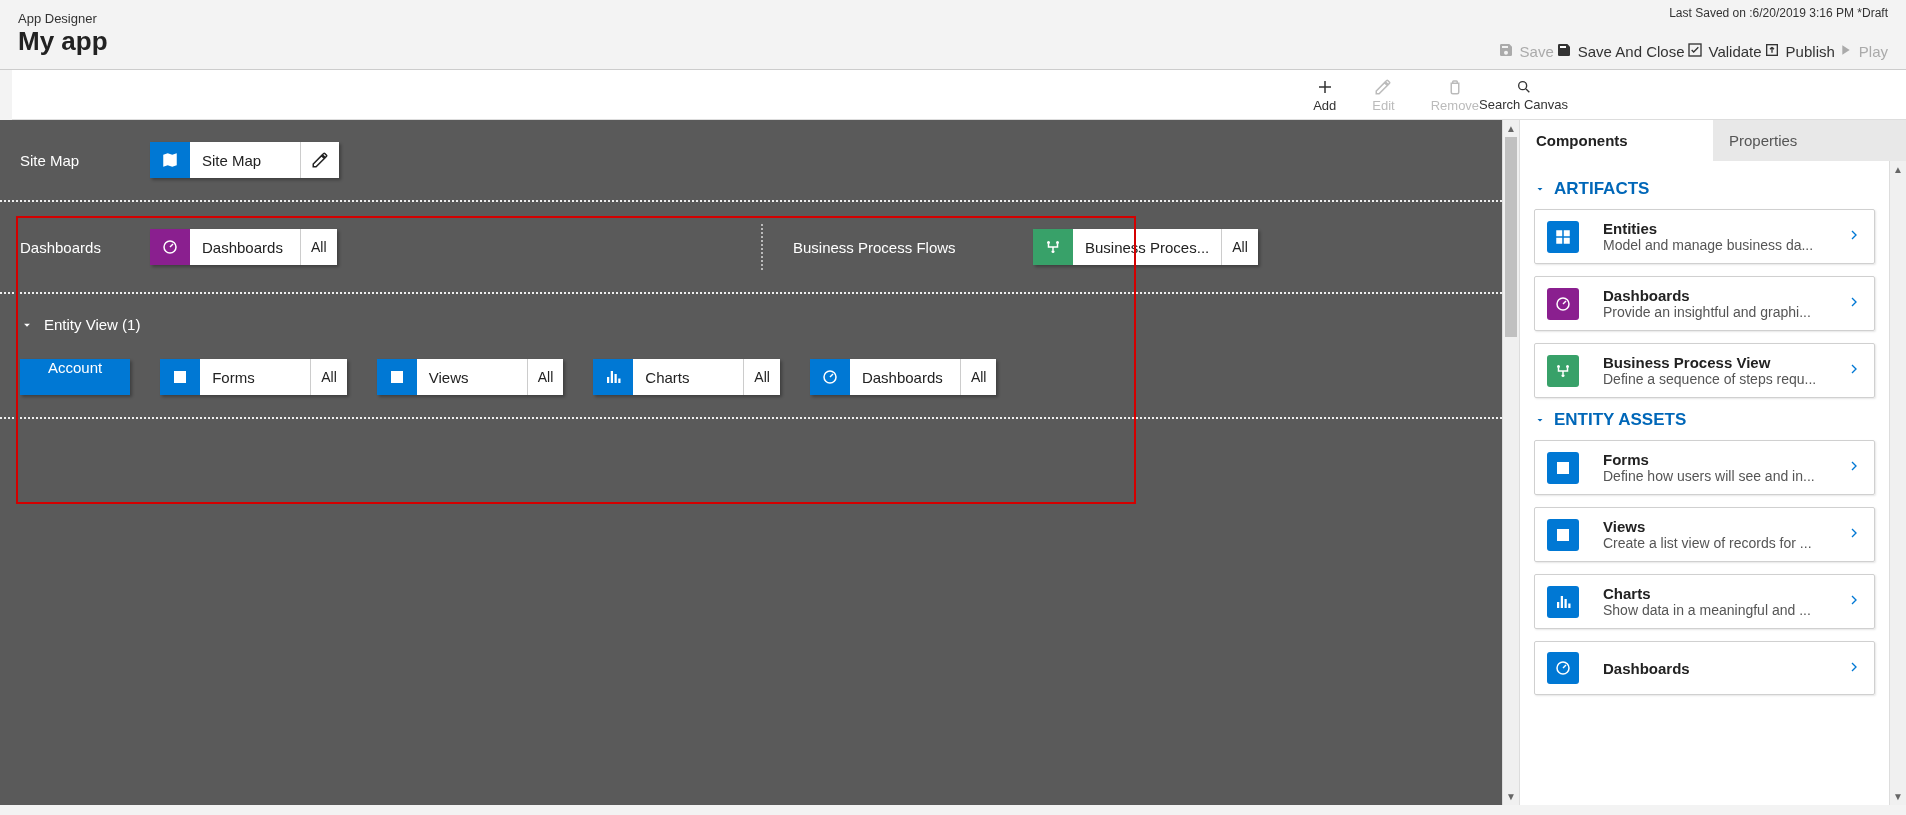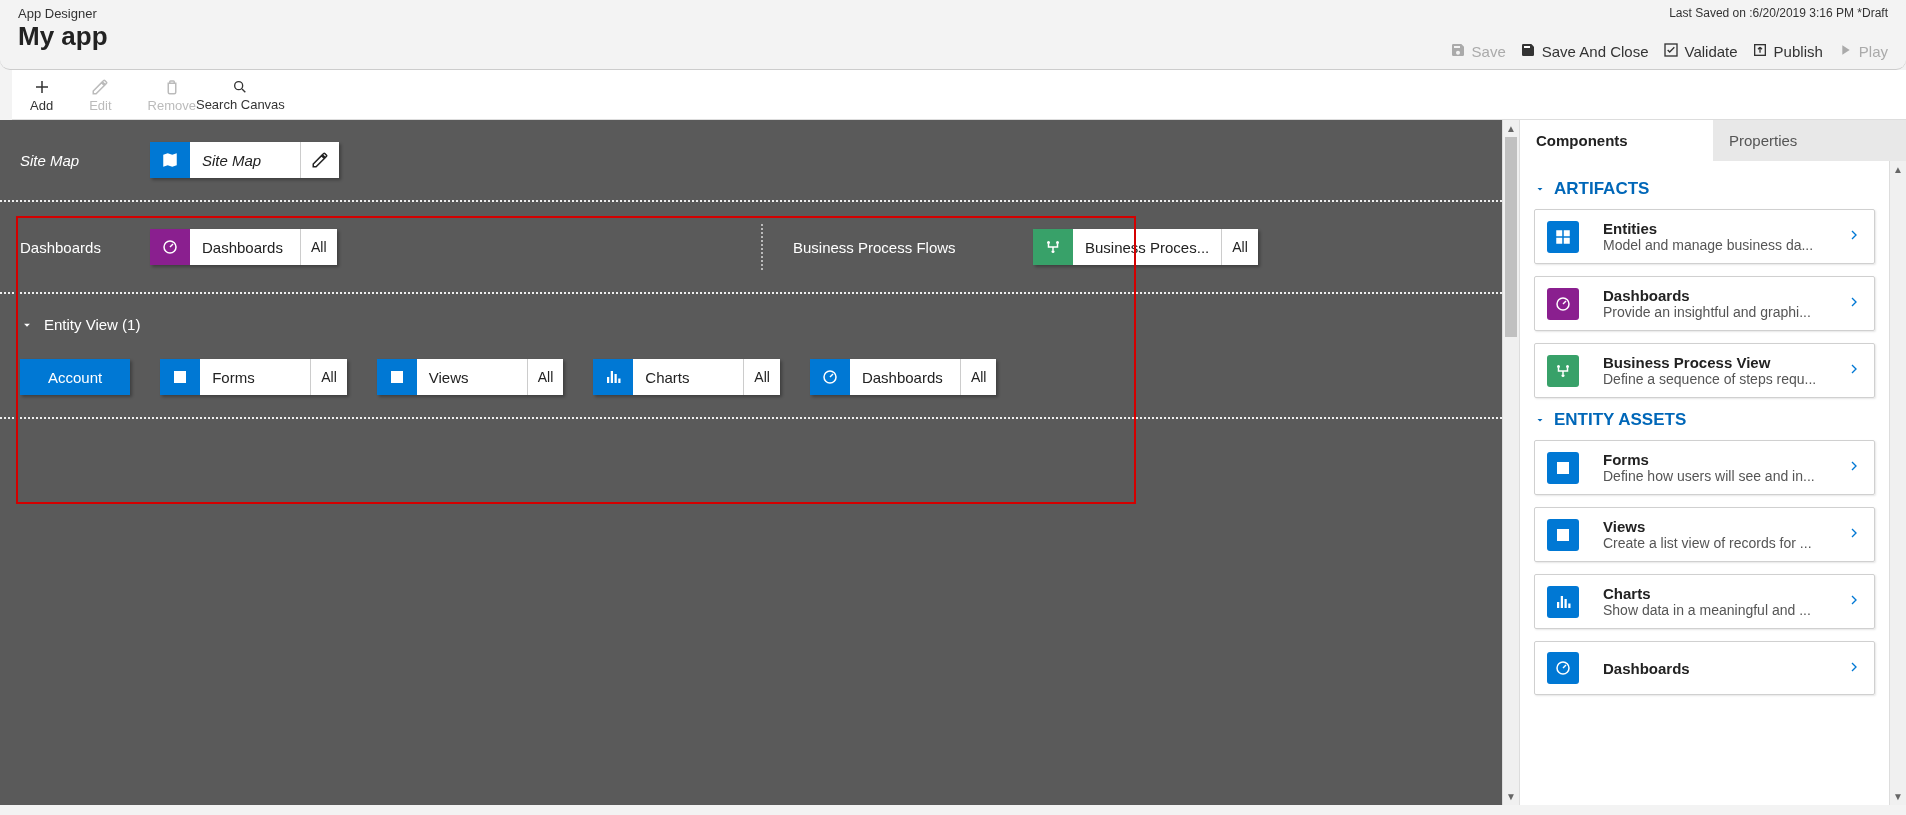--- a/index.html
+++ b/index.html
@@ -1,59 +1,59 @@
 <!DOCTYPE html>
 <html><head>
 <meta charset="utf-8">
 <style>
 * { margin: 0; padding: 0; box-sizing: border-box; font-family: "Segoe UI", Arial, sans-serif; }
 body { background: #f3f3f3; width: 1906px; height: 815px; overflow: hidden; font-size: 14px; color: #222; }
 
-.header { background: #f3f3f3; padding: 6px 18px 8px 18px; border-bottom: 1px solid #ccc; display: flex; justify-content: space-between; align-items: flex-start; border-radius: 10px; }
+.header { background: #f3f3f3; padding: 6px 18px 8px 18px; border-bottom: 1px solid #ccc; display: flex; justify-content: space-between; align-items: center; }
 .header-left { }
 .header-supertitle { font-size: 13px; color: #333; }
 .header-title { font-size: 26px; font-weight: 600; }
 .header-right { text-align: right; }
 .header-status { font-size: 12px; color: #333; margin-bottom: 12px; }
-.header-actions { display: flex; gap: 14px; align-items: center; margin-top: 22px; }
+.header-actions { display: flex; gap: 2px; align-items: center; margin-top: 22px; }
 .header-actions .action { display: flex; align-items: center; gap: 6px; font-size: 15px; cursor: pointer; color: #333; }
 .header-actions .action.disabled { color: #aaa; cursor: default; }
 .header-actions .action svg { width: 16px; height: 16px; }
 
-.toolbar { background: #fff; padding: 8px 8px 6px 18px; display: flex; justify-content: flex-start; align-items: center; border-bottom: 1px solid #ddd; margin-left: 12px; }
+.toolbar { background: #fff; padding: 8px 8px 6px 18px; display: flex; justify-content: flex-end; align-items: center; border-bottom: 1px solid #ddd; margin-left: 12px; }
 .toolbar-left { display: flex; gap: 36px; }
 .toolbar-btn { display: flex; flex-direction: column; align-items: center; gap: 2px; cursor: pointer; color: #333; font-size: 13px; }
 .toolbar-btn.disabled { color: #bbb; cursor: default; }
 .toolbar-btn svg { width: 18px; height: 18px; }
 .toolbar-right { display: flex; flex-direction: column; align-items: center; gap: 2px; cursor: pointer; color: #333; font-size: 13px;   margin-right: 330px;}
 .toolbar-right svg { width: 16px; height: 16px; }
 
 .workspace { display: flex; height: calc(815px - 130px); }
 
 .canvas-wrap { flex: 1; background: #fff; padding: 0; position: relative; display:flex;}
 .canvas-scroll { flex:1; overflow:auto; }
 .canvas { background: #5a5a5a; min-height: 100%; padding: 0; position: relative; }
 .canvas-section { padding: 22px 20px 22px 20px; color: #fff; font-size: 15px; }
 .canvas-dotted { border-top: 2px dotted #efefef; }
 
 .row-label { display: inline-block; vertical-align: middle; color: #fff; }
-.row-content { display: flex; align-items: center; font-style: italic; }
+.row-content { display: flex; align-items: center; }
 .row-split { display: flex; width: 100%; }
 .row-split > div { flex: 1; display: flex; align-items: center; }
 .vdiv { border-left: 2px dotted #bbb; height: 46px; margin: 0 10px; }
 
 .tile { display: flex; align-items: stretch; background: #fff; color: #222; height: 36px; box-shadow: 2px 2px 3px rgba(0,0,0,0.3); }
 .tile-icon { width: 40px; display:flex; align-items:center; justify-content:center; color:#fff; }
 .tile-icon svg { width: 18px; height: 18px; }
 .tile-body { padding: 0 12px; display:flex; align-items:center; font-size: 15px; min-width: 110px; white-space: nowrap; overflow:hidden; text-overflow: ellipsis;}
 .tile-aux { border-left: 1px solid #ccc; padding: 0 10px; display:flex; align-items:center; font-size: 14px; }
 .tile.blue .tile-icon { background:#0078d4; }
 .tile.purple .tile-icon { background:#8a1f8f; }
 .tile.green .tile-icon { background:#38a169; }
-.tile.solidblue { background:#0078d4; color:#fff; padding:0 28px; display:flex; align-items:center; height:36px; box-shadow:2px 2px 3px rgba(0,0,0,0.3);}
+.tile.solidblue { background:#0078d4; color:#fff; padding:0 28px; display:flex; align-items:flex-start; height:36px; box-shadow:2px 2px 3px rgba(0,0,0,0.3);}
 .tile.map .tile-aux svg { width:18px; height:18px; stroke:#0078d4;}
 
 .entity-header { display:flex; align-items:center; gap:10px; color:#fff; font-size:15px; cursor:pointer;}
 .entity-grid { display:flex; gap:30px; margin-top:26px; }
 
 .redbox { border: 2px solid #d40000; position: absolute; left: 16px; top: 96px; width: 1120px; height: 288px; pointer-events:none; }
 
 .scrollbar-v { width: 17px; background: #f0f0f0; display:flex; flex-direction:column; border-left:1px solid #ddd;}
 .scrollbar-v .arrow { height:17px; display:flex; align-items:center; justify-content:center; color:#666; font-size:10px;}
 .scrollbar-v .thumb { background:#c0c0c0; margin:0 2px; height:200px;}

